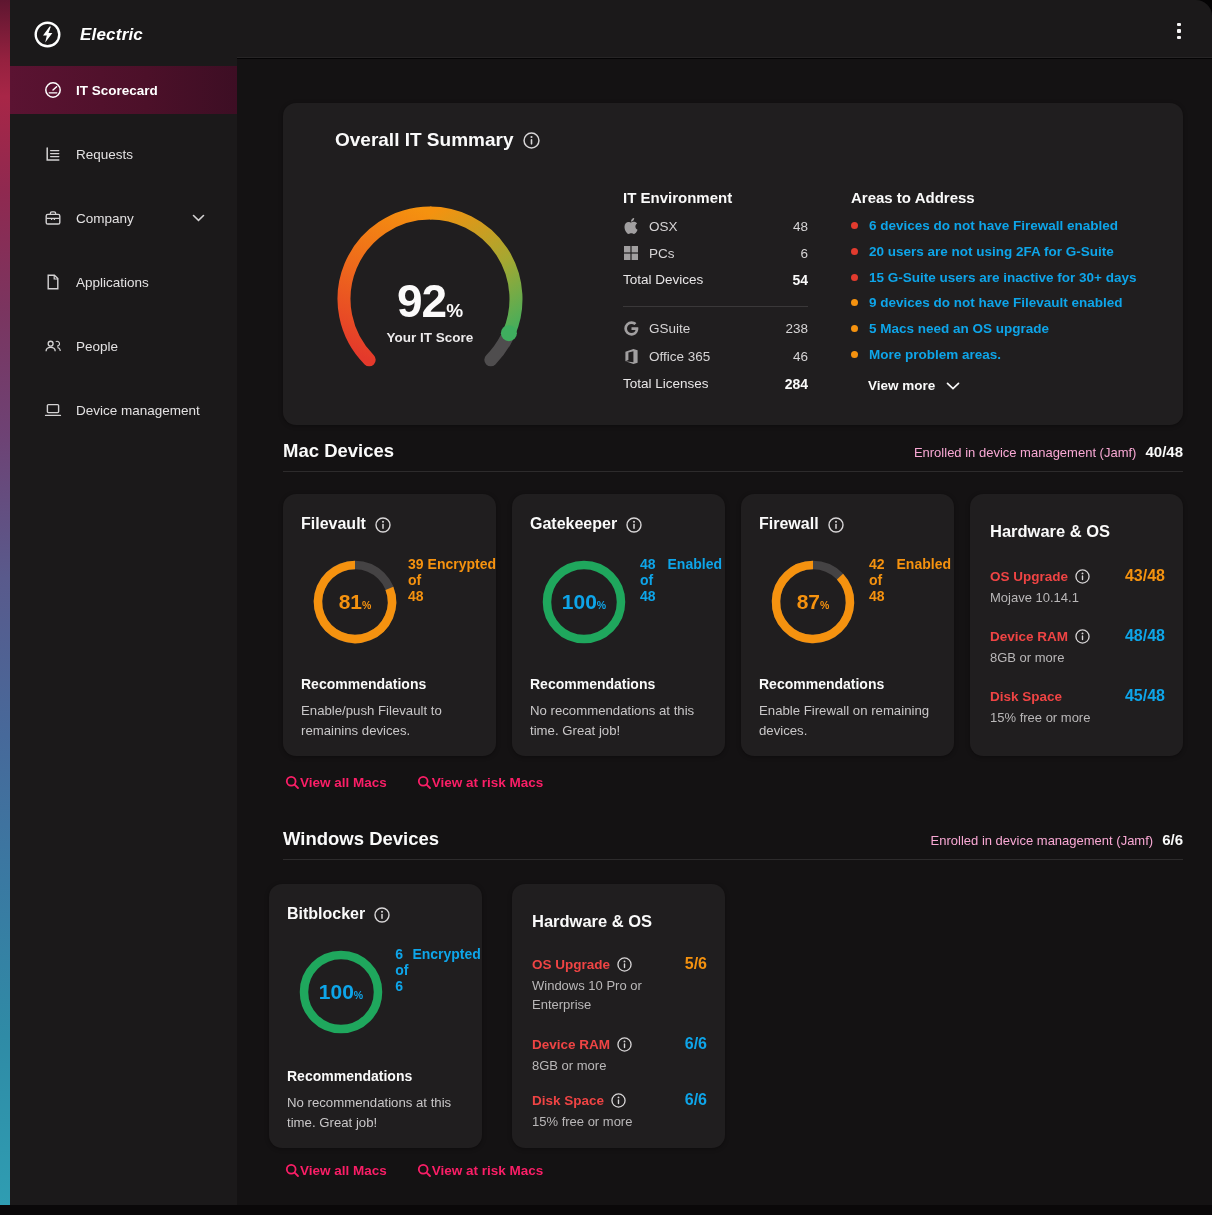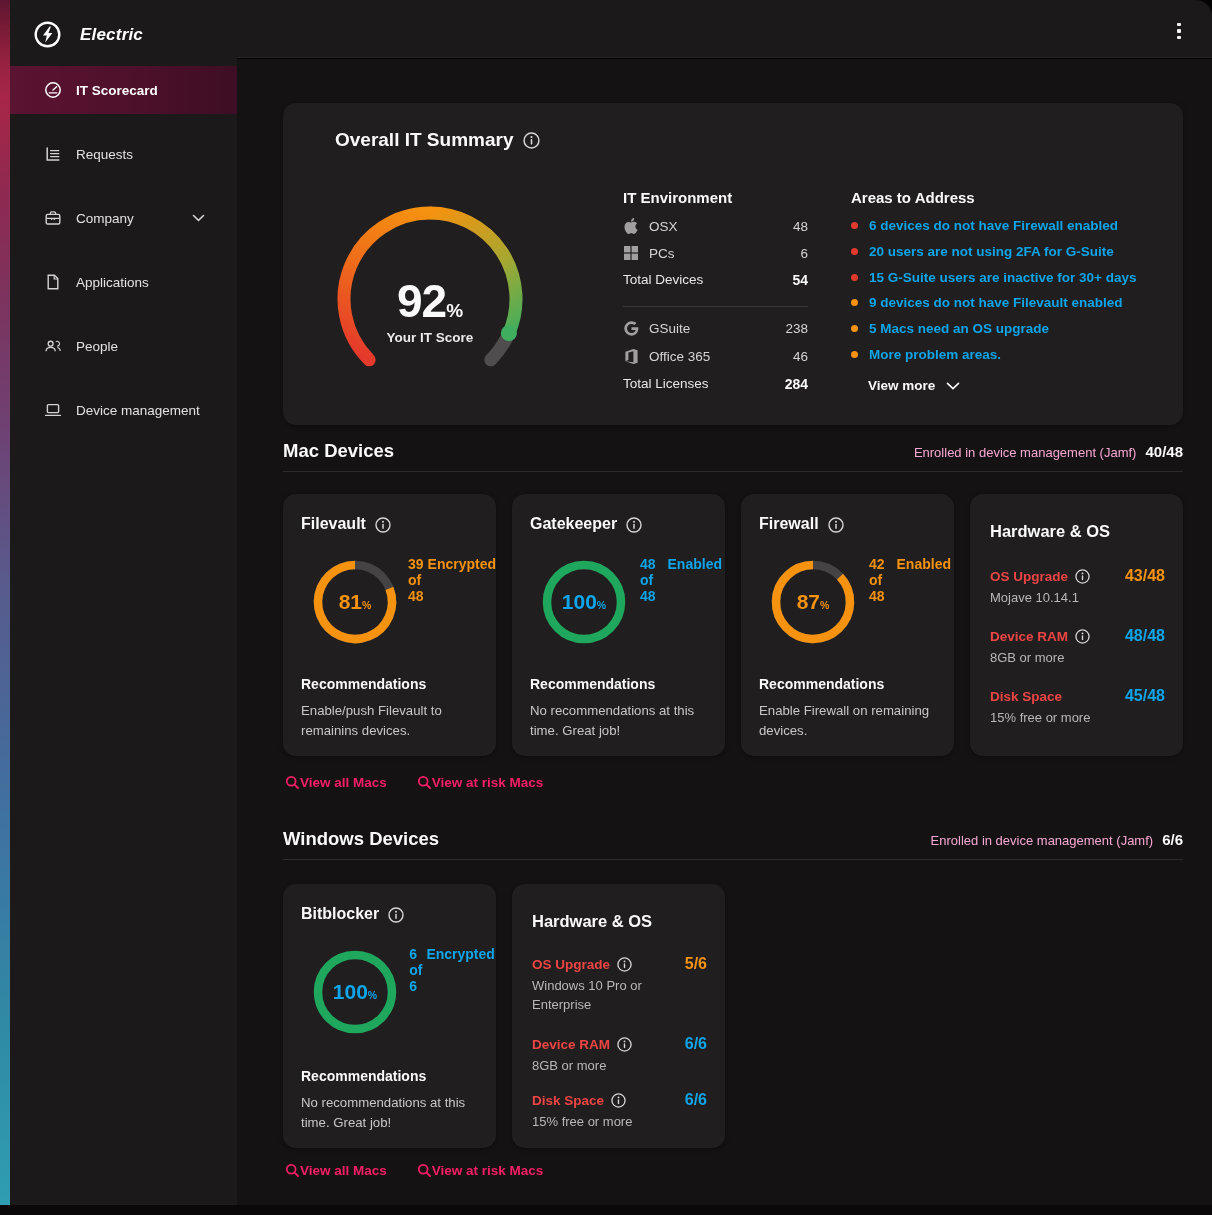--- a/index.html
+++ b/index.html
@@ -477,21 +477,21 @@
 
   <div class="section-head" style="top:769px">
     <span class="section-title">Windows Devices</span>
     <span class="enrolled">
       <span class="lbl">Enrolled in device management (Jamf)</span>
       <span class="val">6/6</span>
     </span>
   </div>
   <div class="divider" style="top:800px"></div>
 
-  <section class="card metric-card" style="left:46px; top:825px; height:264px">
+  <section class="card metric-card" style="left:32px; top:825px; height:264px">
     <div class="card-title-row">
       <span class="card-title">Bitblocker</span>
       <span>
           <svg width="16" height="16" viewBox="0 0 16 16">
             <circle cx="8" cy="8" r="7" stroke="#d8d6d7" stroke-width="1.4" fill="none"></circle>
             <circle cx="8" cy="4.7" r="1" fill="#d8d6d7"></circle>
             <rect x="7.25" y="6.7" width="1.5" height="5.2" rx="0.75" fill="#d8d6d7"></rect>
           </svg>
         </span>
     </div>

